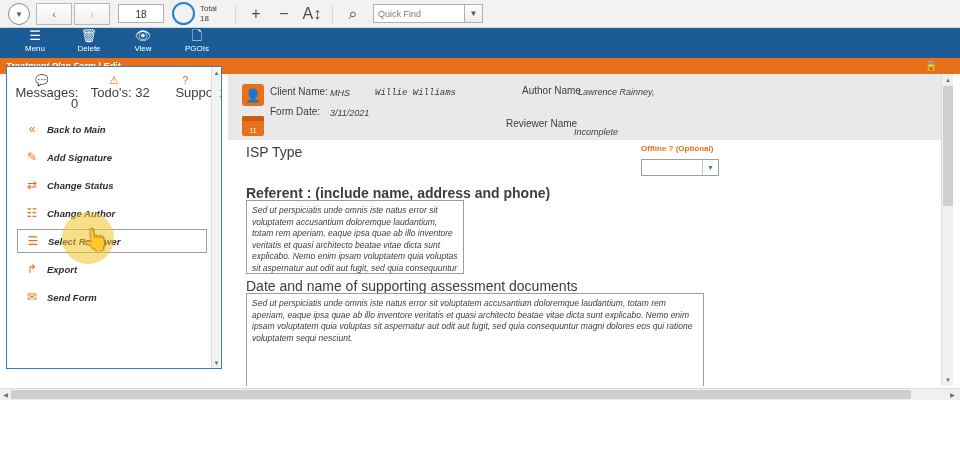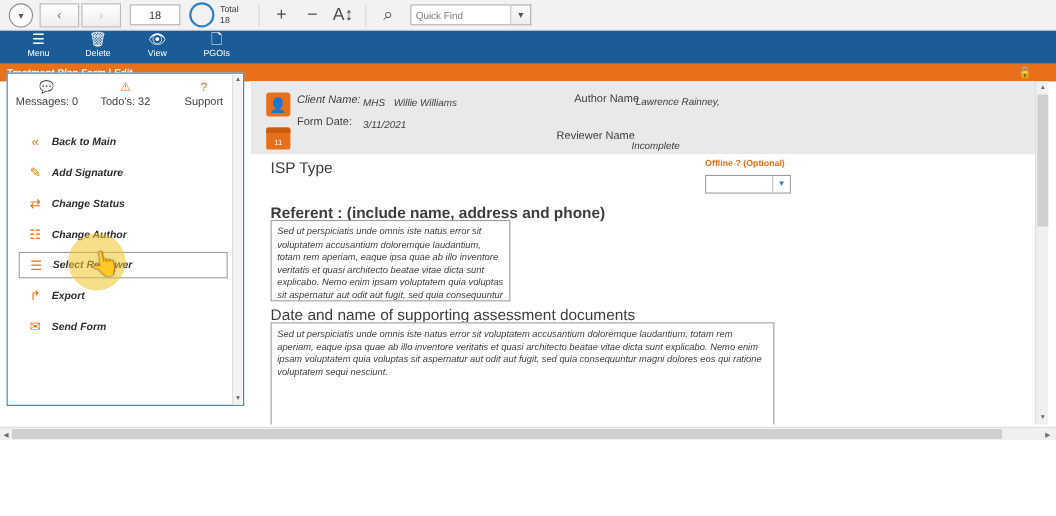--- a/index.html
+++ b/index.html
@@ -245,21 +245,21 @@
     z-index: 20;
   }
   .flyout-top {
     position: absolute;
     left: 0; top: 6px;
     width: 214px; height: 36px;
     display: flex;
   }
   .ft-item { flex: 1; text-align: center; }
   .ft-icon { font-size: 11px; line-height: 14px; }
-  .ft-label { font-size: 10px; color: #3d3d3d; line-height: 11px; }
+  .ft-label { font-size: 13px; color: #3d3d3d; line-height: 11px; text-align: right; }
   .menu-item {
     position: absolute;
     left: 10px;
     width: 190px; height: 24px;
     display: flex;
     align-items: center;
   }
   .menu-item.selected {
     border: 1px solid #9e9e9e;
     background: #ffffff;
@@ -421,23 +421,23 @@
 
   <div class="titlebar">Treatment Plan Form | Edit</div>
   <div class="lock-icon">🔒</div>
 
   <div class="formarea">
 
     <div class="form-header"></div>
     <div class="person-icon">👤</div>
     <div class="cal-icon">11</div>
 
-    <div class="fld-label" style="left:42px; top:12px;font-style:italic;">Client Name:</div>
+    <div class="fld-label" style="left:42px; top:12px;">Client Name:</div>
     <div class="fld-value" style="left:102px; top:14px;">MHS</div>
-    <div class="fld-value" style="left:130px; top:14px;">Willie Williams</div>
+    <div class="fld-value" style="left:147px; top:14px;font-family:Liberation Mono, monospace;">Willie Williams</div>
 
     <div class="fld-label" style="left:42px; top:32px;">Form Date:</div>
     <div class="fld-value" style="left:102px; top:34px;">3/11/2021</div>
 
     <div class="fld-label" style="left:294px; top:11px;">Author Name</div>
     <div class="fld-value" style="left:350px; top:13px;">Lawrence Rainney,</div>
 
     <div class="fld-label" style="left:278px; top:44px;">Reviewer Name</div>
     <div class="fld-value" style="left:350px; top:34px;"></div>
 

